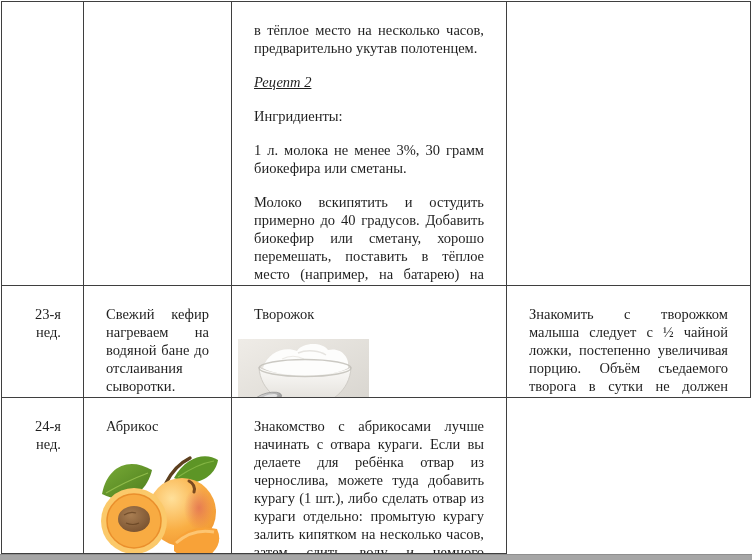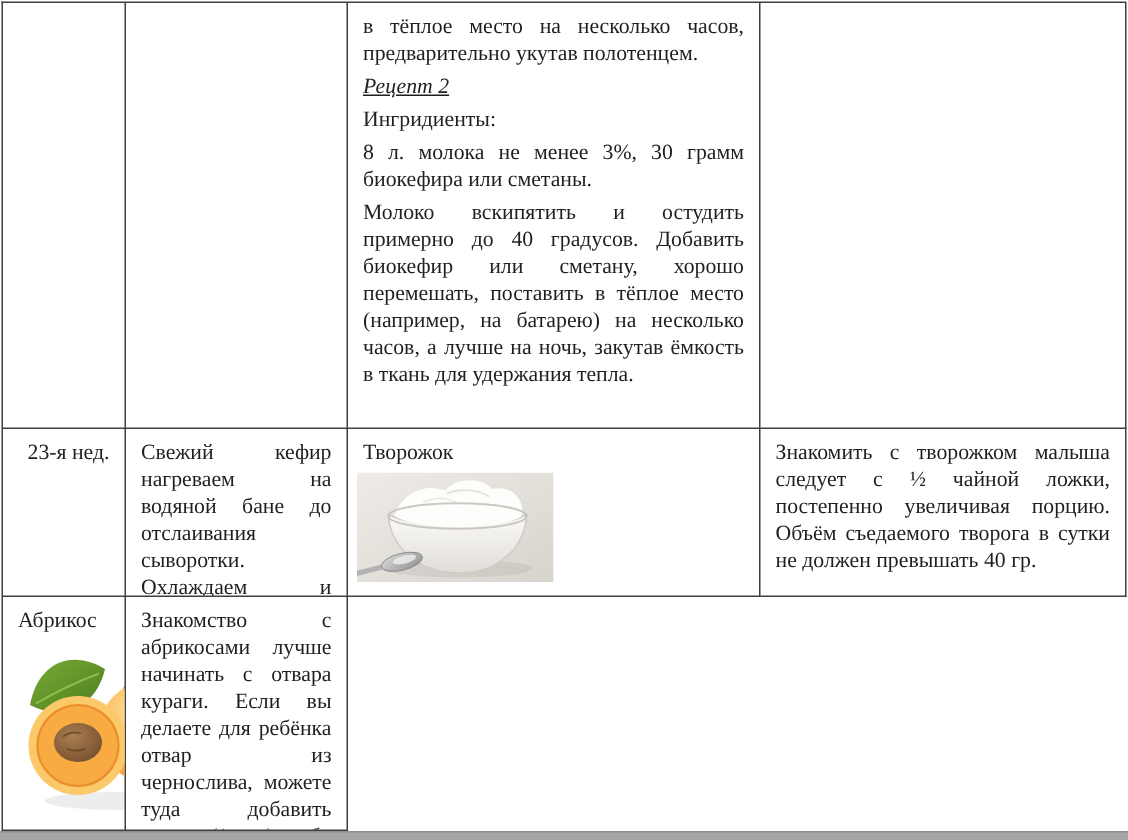--- a/index.html
+++ b/index.html
@@ -17,21 +17,21 @@
     box-sizing:content-box;
   }
   .cell{
     border-right:1px solid var(--border-color,#3f3f3f);
     border-bottom:1px solid var(--border-color,#3f3f3f);
     box-sizing:border-box;
     padding:3px 6px 3px 6px;
     overflow:hidden;
   }
   .cell p{
-    margin:4px;
+    margin:16px;
     font-size:14.5px;
     line-height:18px;
     text-align:justify;
   }
   .week-cell p{text-align:right;padding-left:1px;}
   .product-cell{padding:3px 4px 3px 6px;}
   .product-cell .label{text-align:left;}
   .recipe-heading{
     font-style:italic;
     text-decoration:underline;
@@ -56,21 +56,21 @@
     <div class="cell week-cell">
       <p></p>
     </div>
     <div class="cell product-cell">
       <p class="label"></p>
     </div>
     <div class="cell">
       <p>в тёплое место на несколько часов, предварительно укутав полотенцем.</p>
       <p class="recipe-heading">Рецепт 2</p>
       <p>Ингридиенты:</p>
-      <p>8 л. молока не менее 3%, 30 грамм биокефира или сметаны.</p>
+      <p>1 л. молока не менее 3%, 30 грамм биокефира или сметаны.</p>
       <p>Молоко вскипятить и остудить примерно до 40 градусов. Добавить биокефир или сметану, хорошо перемешать, поставить в тёплое место (например, на батарею) на несколько часов, а лучше на ночь, закутав ёмкость в ткань для удержания тепла.</p>
       <div class="gap"></div>
     </div>
     <div class="cell">
       <p></p>
     </div>
 
     <div class="cell week-cell">
       <p>23-я нед.</p>
     </div>
@@ -107,20 +107,23 @@
           <ellipse cx="32" cy="59" rx="8" ry="2.6" fill="#efefef" opacity="0.8"></ellipse>
         </g>
       </svg>
     </div>
     <div class="cell">
       <p>Знакомить с творожком малыша следует с ½ чайной ложки, постепенно увеличивая порцию. Объём съедаемого творога в сутки не должен превышать 40 гр.</p>
       <div class="gap-sm"></div>
       <p>Творог предлагается в качестве ужина.</p>
     </div>
 
+    <div class="cell week-cell">
+      <p>24-я нед.</p>
+    </div>
     <div class="cell product-cell">
       <p class="label">Абрикос</p>
       <svg class="photo photo-apricot" width="130" height="118" viewBox="0 0 130 118" xmlns="http://www.w3.org/2000/svg">
         <defs>
           <radialGradient id="gWhole" cx="0.35" cy="0.3" r="0.85">
             <stop offset="0" stop-color="#ffe09a"></stop>
             <stop offset="0.55" stop-color="#f9ae44"></stop>
             <stop offset="1" stop-color="#ef922e"></stop>
           </radialGradient>
           <radialGradient id="gBlush" cx="0.5" cy="0.5" r="0.5">

